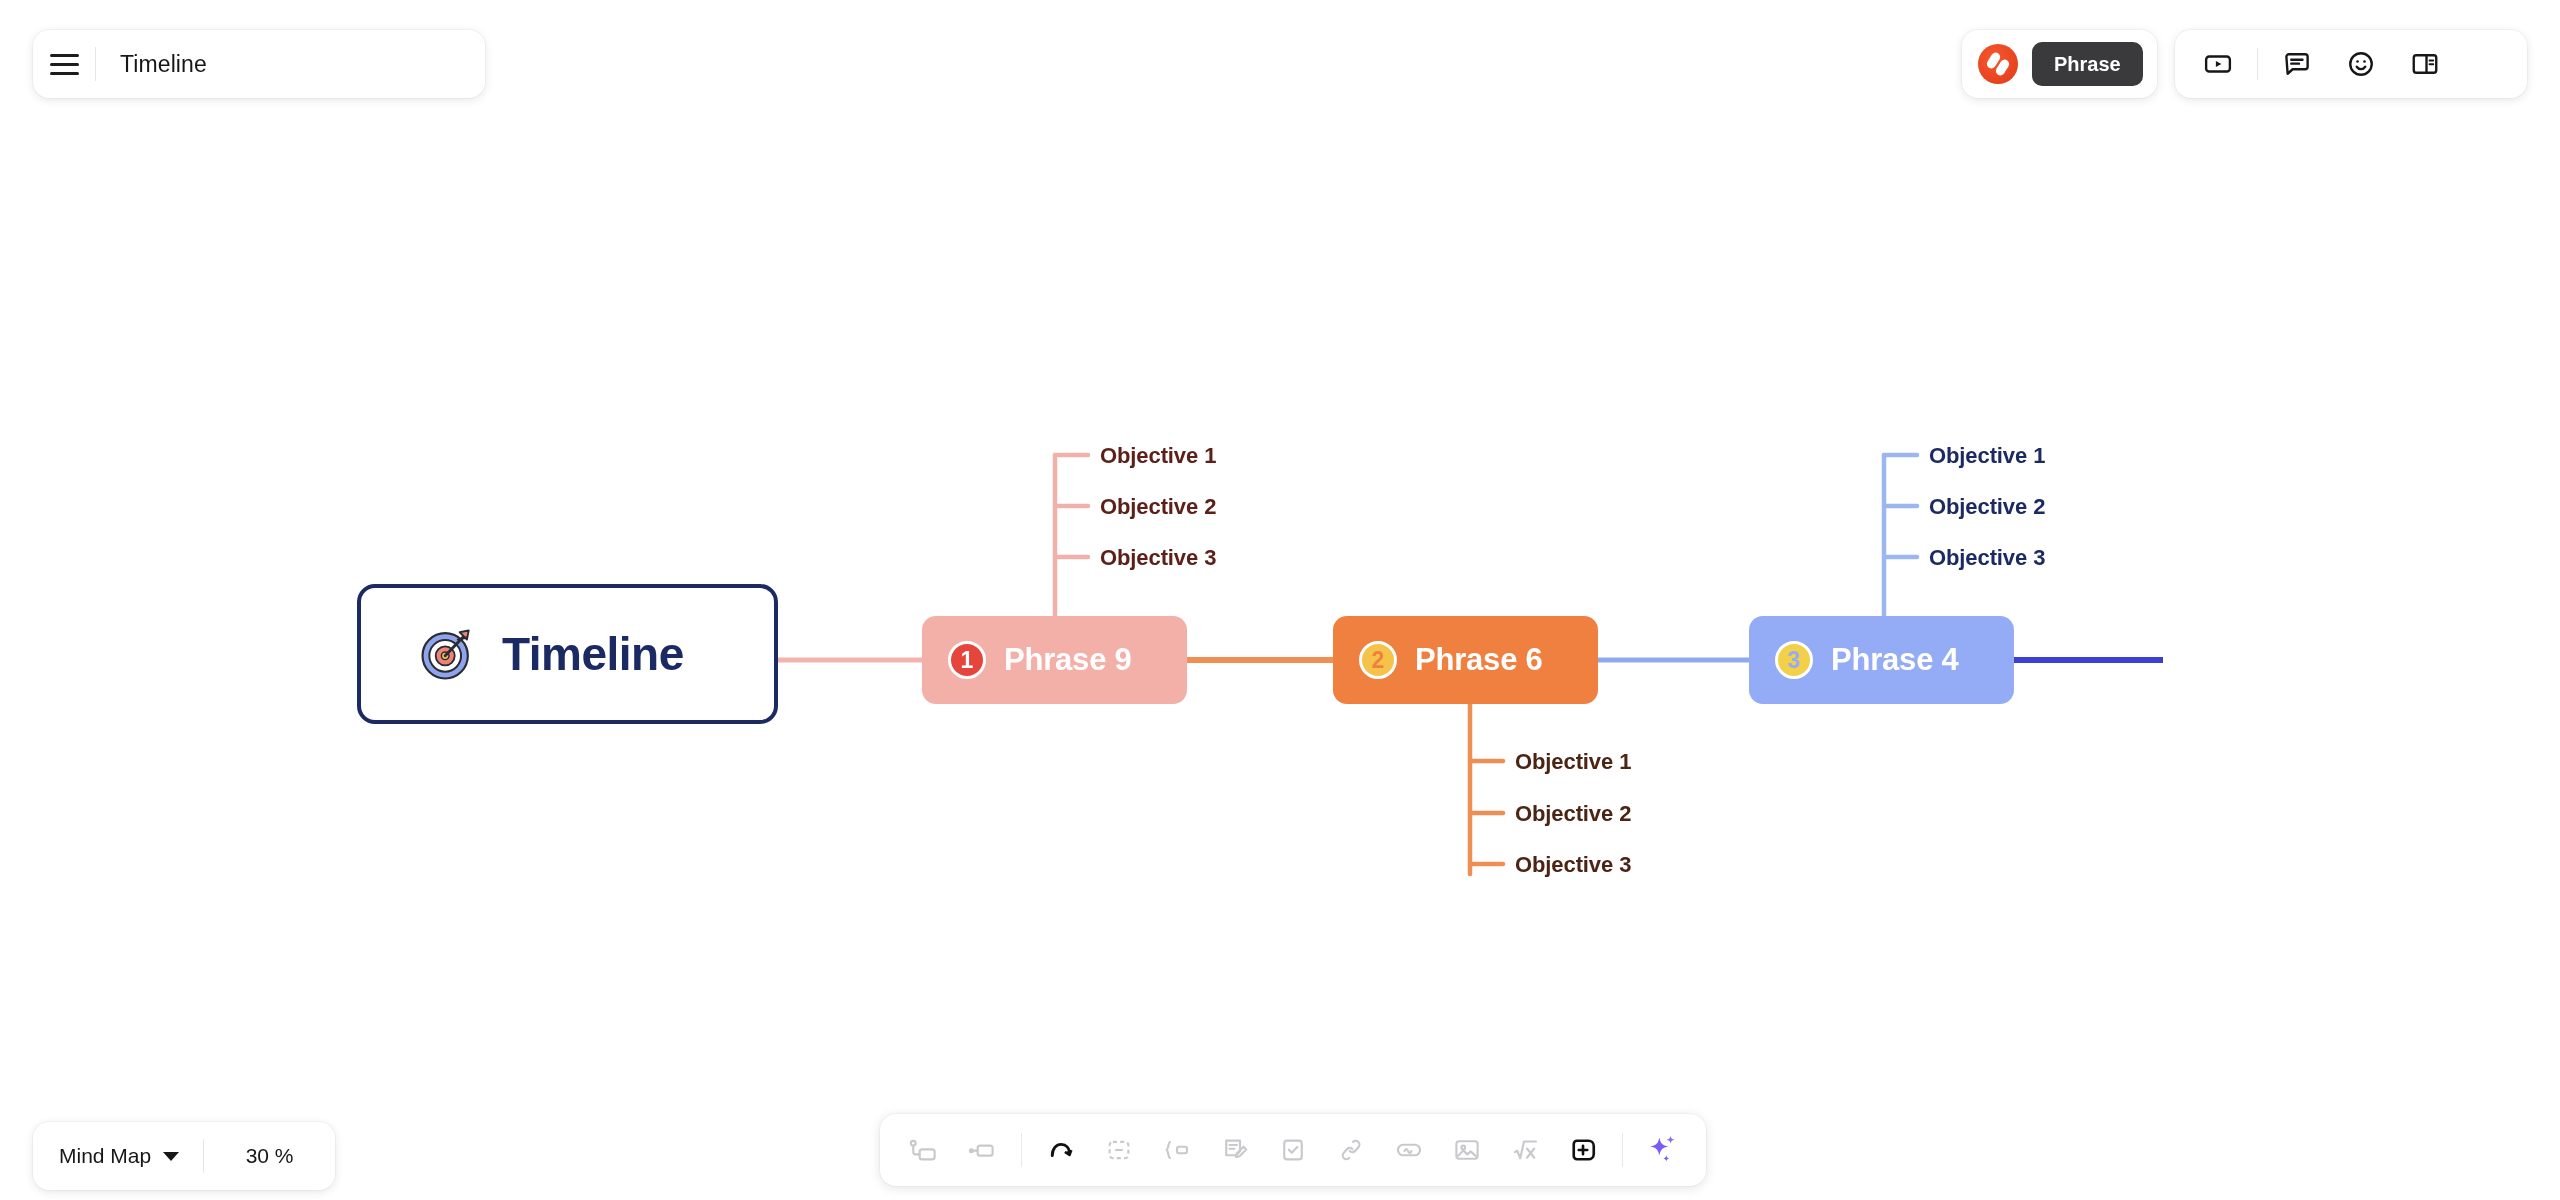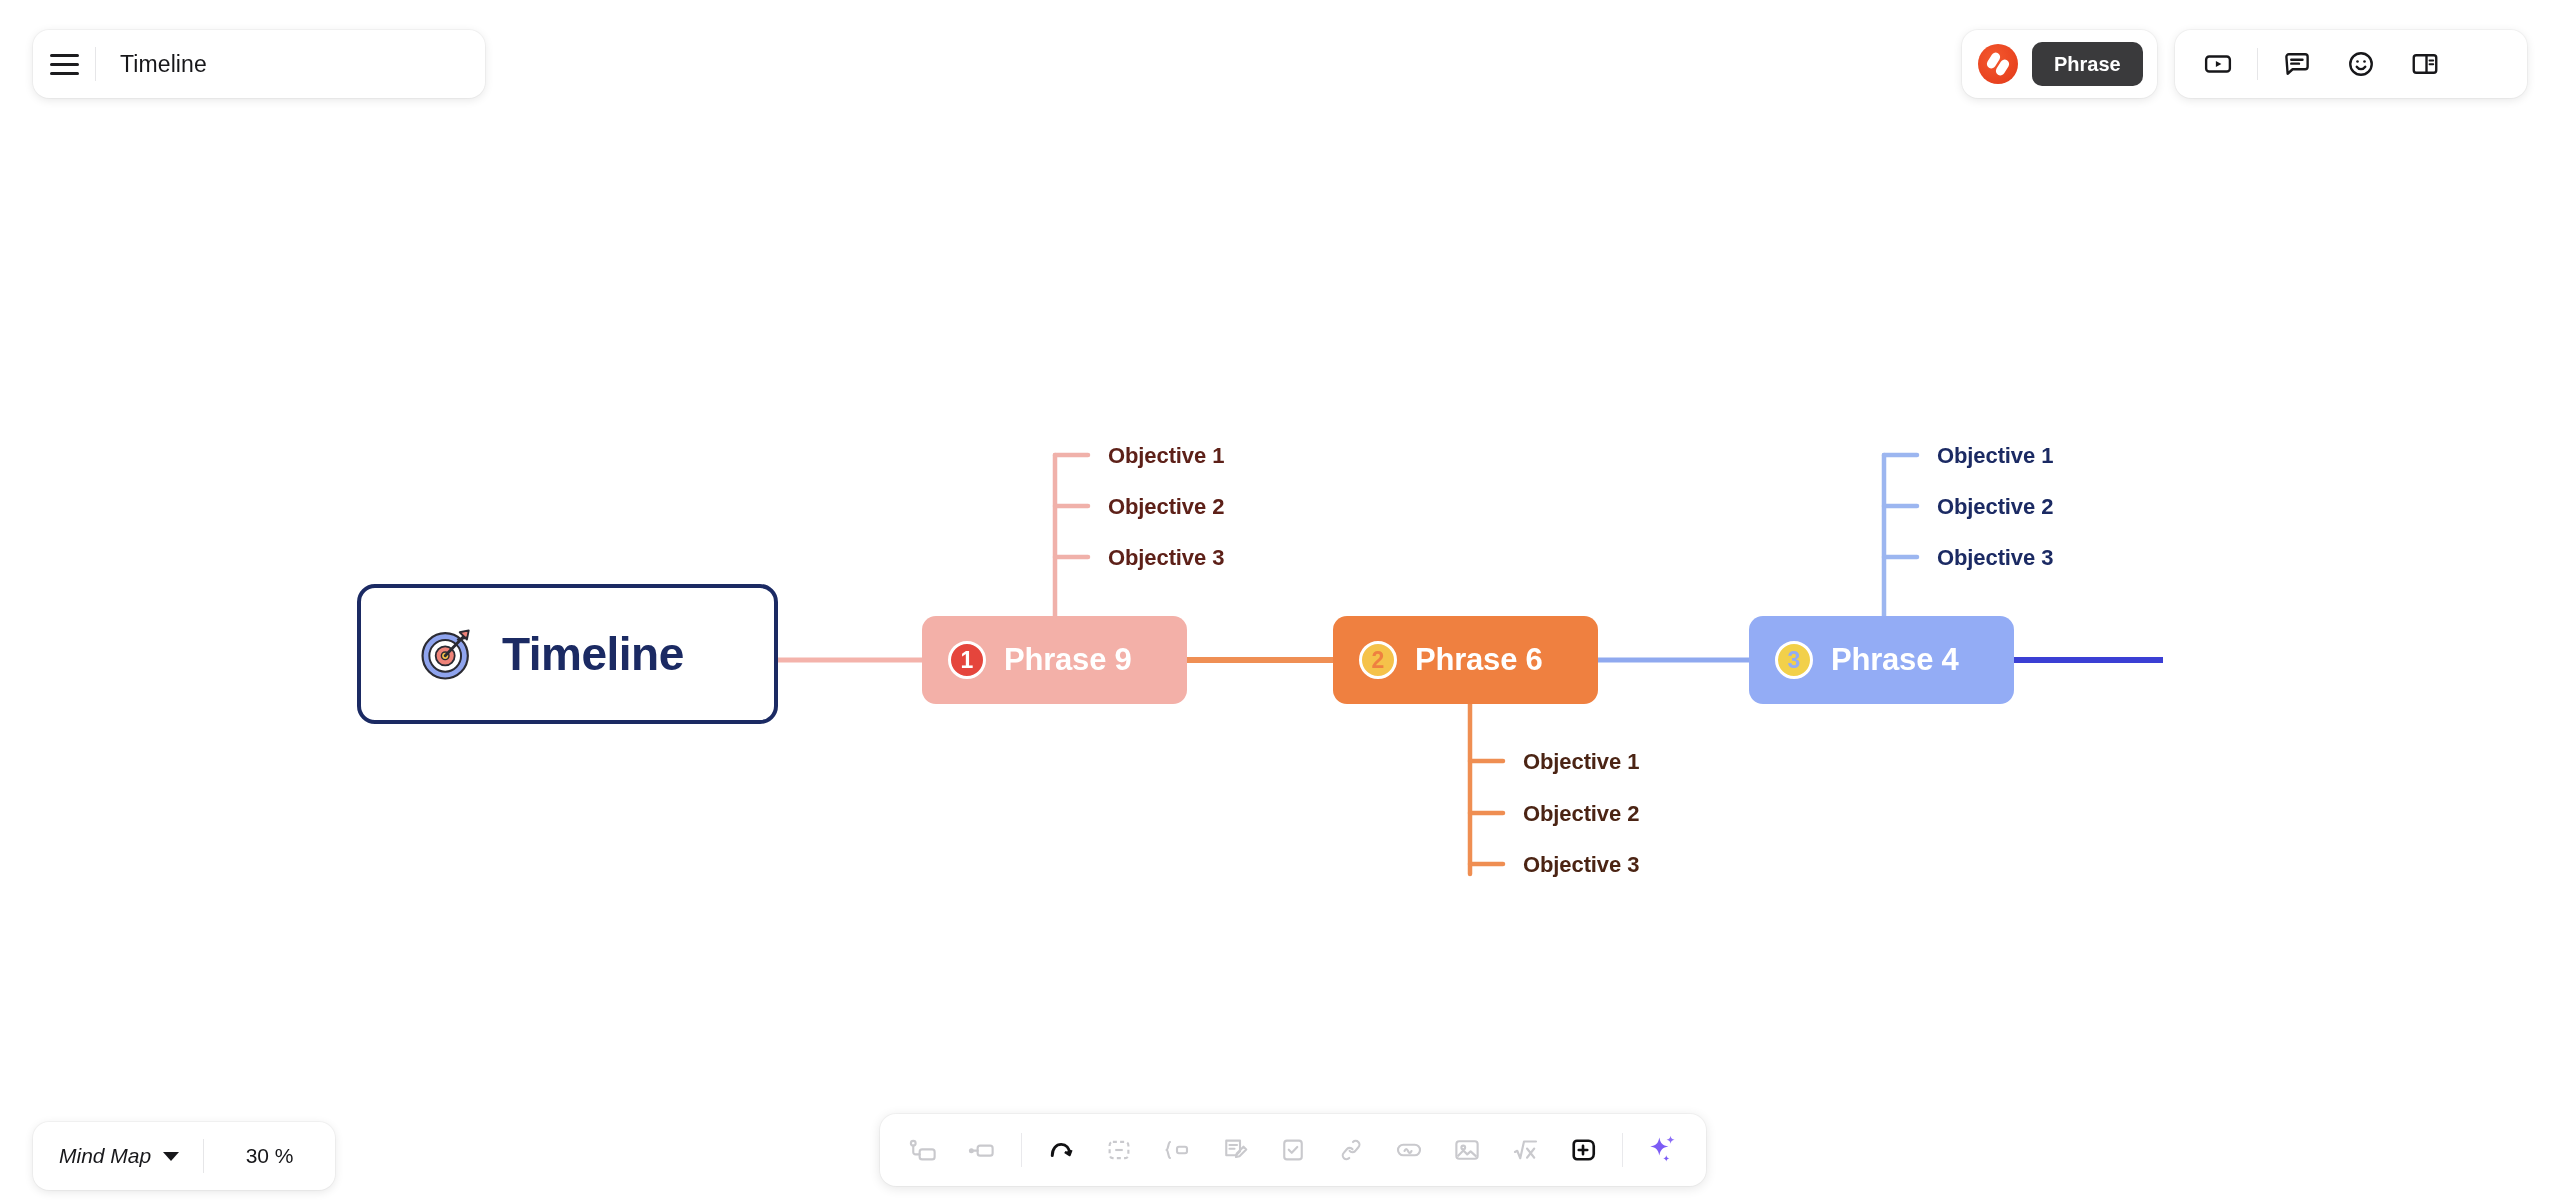--- a/index.html
+++ b/index.html
@@ -97,37 +97,37 @@
 
   #phrase-1 { left: 922px; top: 616px; width: 265px; background: #f3b0a8; }
   #phrase-1 .badge { background: #e5453c; color: #fff; }
   #phrase-2 { left: 1333px; top: 616px; width: 265px; background: #ef8040; }
   #phrase-2 .badge { background: #f5c24a; color: #ef8040; }
   #phrase-3 { left: 1749px; top: 616px; width: 265px; background: #93acf5; }
   #phrase-3 .badge { background: #f2d04a; color: #93acf5; }
 
   .leaf {
     position: absolute; font-size: 22px; font-weight: bold;
-    white-space: nowrap; letter-spacing: -0.1px; margin-left: 8px;
+    white-space: nowrap; letter-spacing: -0.1px;
   }
   .leaf-red  { color: #5d2018; }
   .leaf-org  { color: #4b2414; }
   .leaf-blue { color: #1b2a63; }
 
   
   .zoombar {
     position: absolute; left: 33px; top: 1122px;
     width: 302px; height: 68px;
     background: #fff; border-radius: 16px;
     box-shadow: 0 2px 10px rgba(0,0,0,0.10), 0 0 0 1px rgba(0,0,0,0.03);
     display: flex; align-items: center;
   }
   .zoom-mode {
     display: flex; align-items: center; gap: 12px;
-    padding: 0 24px 0 26px; height: 68px; cursor: pointer; font-style: italic;
+    padding: 0 24px 0 26px; height: 68px; cursor: pointer;
   }
   .zoom-mode-label { font-size: 21px; color: #17171a; }
   .caret {
     width: 0; height: 0; border-left: 8px solid transparent;
     border-right: 8px solid transparent; border-top: 9px solid #17171a;
   }
   .zoom-divider { width: 1px; height: 34px; background: #e6e6e8; }
   .zoom-pct {
     flex: 1; text-align: center; font-size: 21px; color: #17171a; cursor: pointer;
   }

